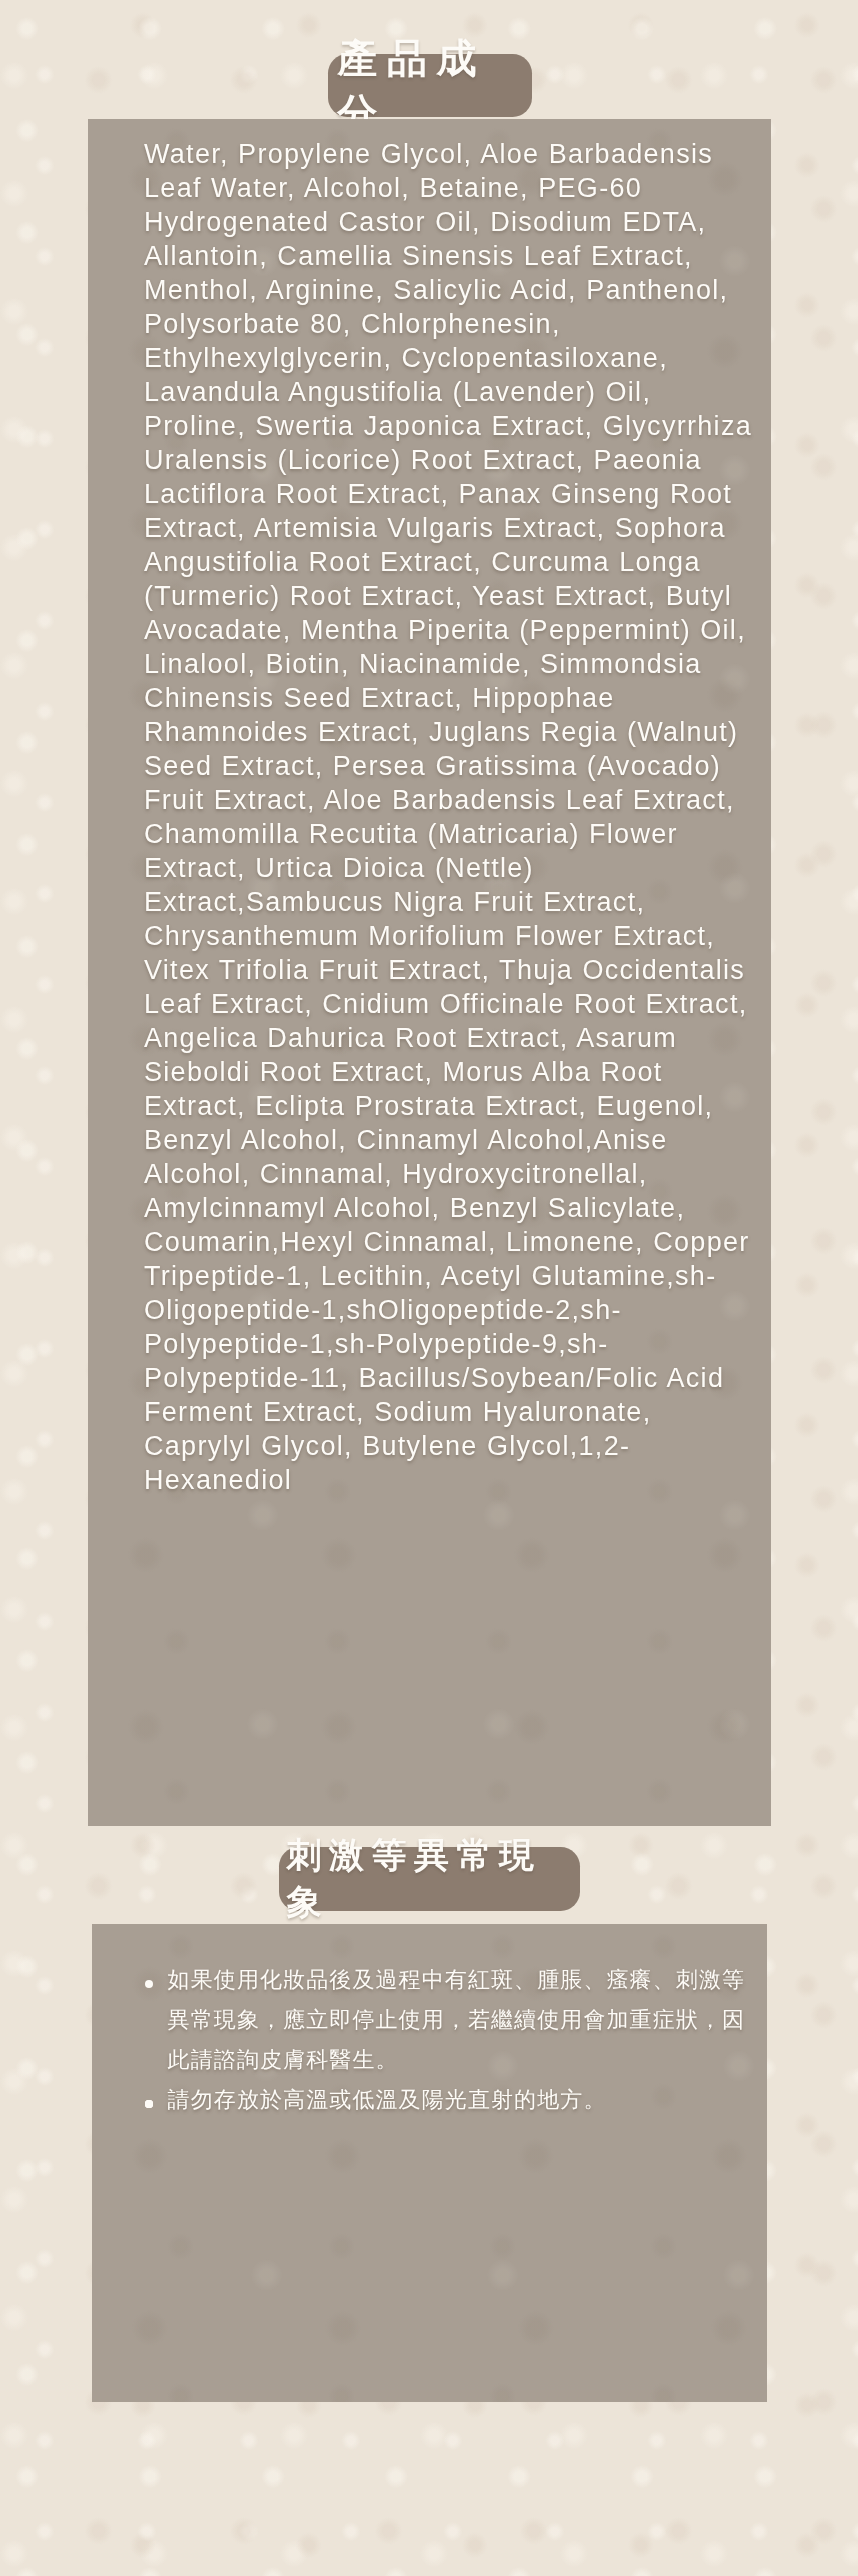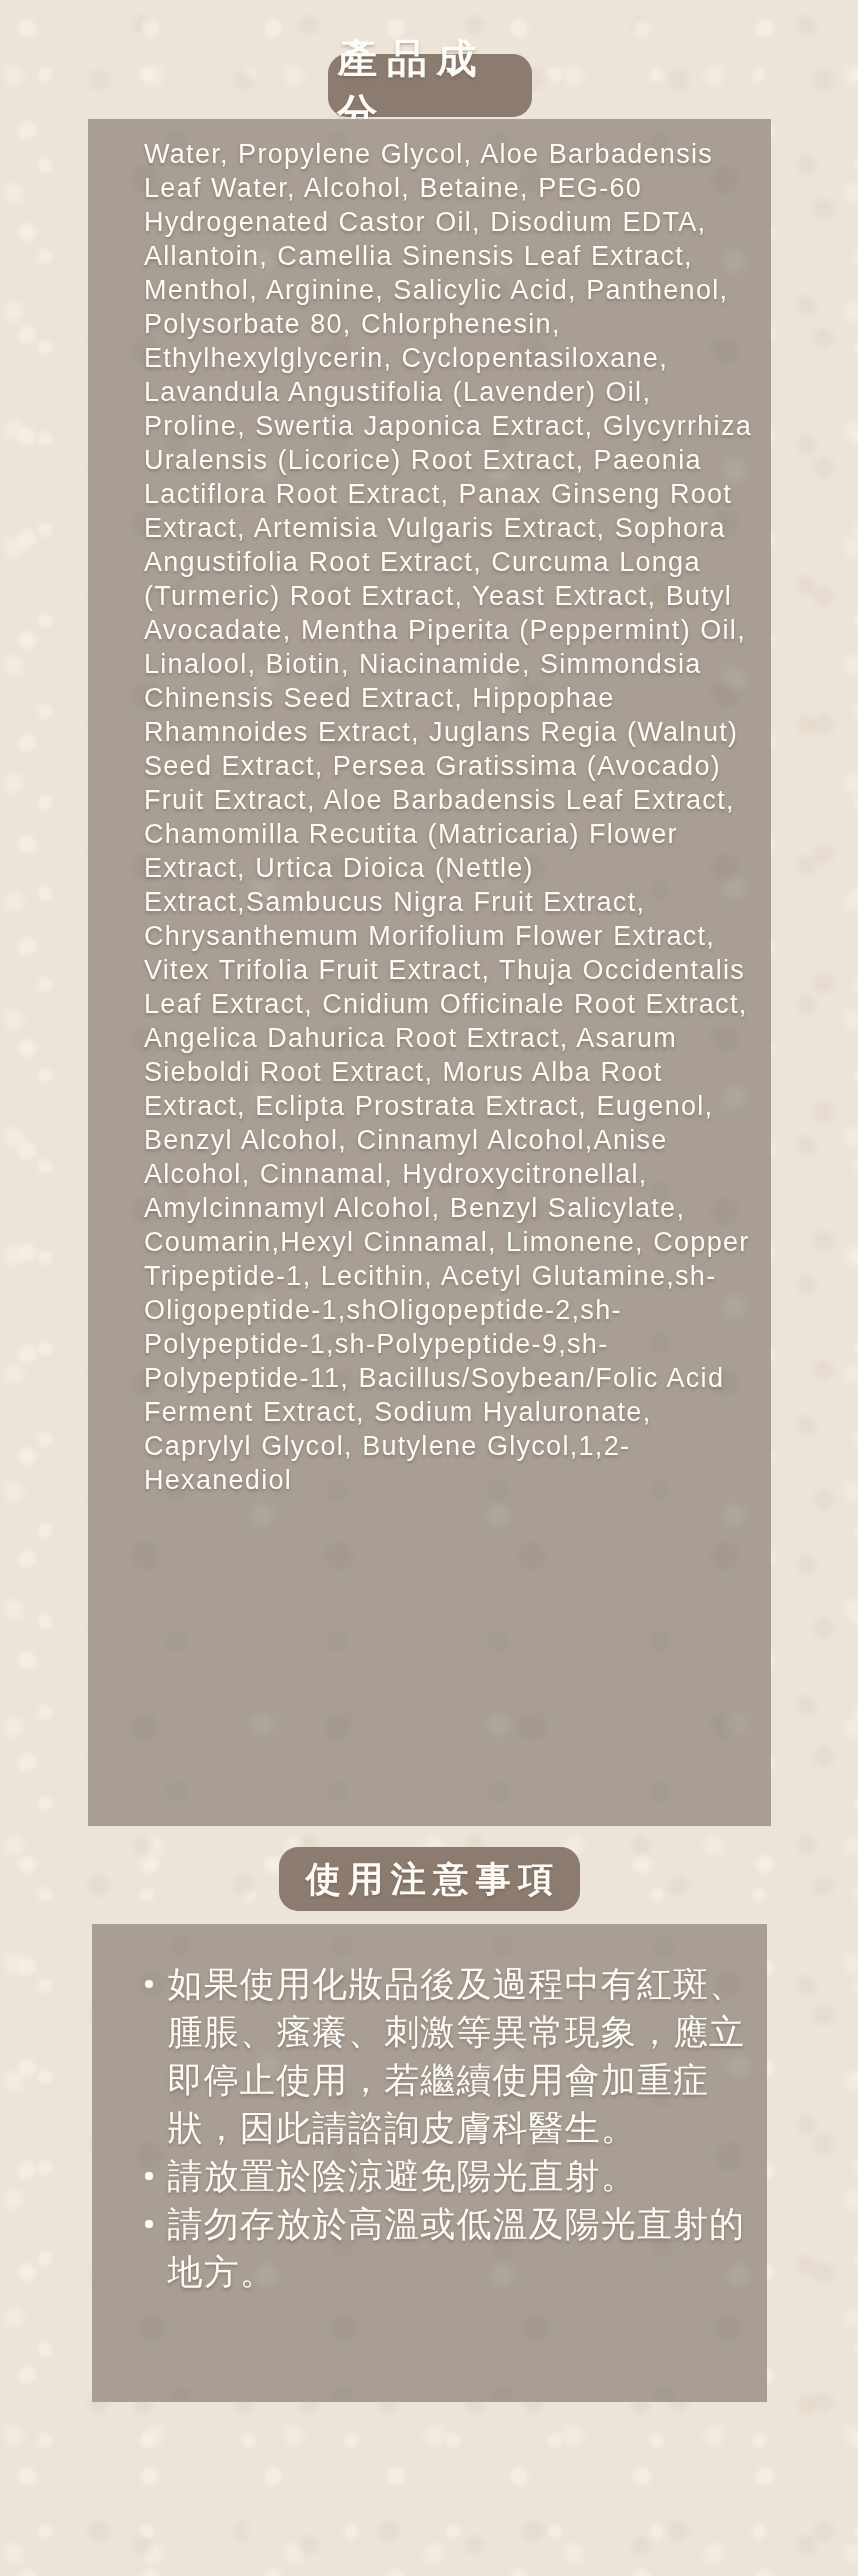--- a/index.html
+++ b/index.html
@@ -103,22 +103,22 @@
     padding: 36px 21.5px 0 52px;
   }
   .precautions-list {
     list-style: none;
     margin: 0;
     padding: 0;
   }
   .precautions-list li {
     position: relative;
     padding-left: 23.6px;
-    font-size: 35px;
-    line-height: 48px;
+    font-size: 22px;
+    line-height: 40px;
     letter-spacing: 1.1px;
     text-shadow: 0 2.1px 3.2px rgba(92,78,64,0.45);
   }
   .dot {
     position: absolute;
     left: 1.1px;
     top: 20.4px;
     width: 8px;
     height: 8px;
     border-radius: 50%;
@@ -132,35 +132,34 @@
 
   <div class="badge badge-ingredients">
     <span>產品成分</span>
   </div>
 
   <div class="panel panel-ingredients">
     <p class="ingredients-text">Water, Propylene Glycol, Aloe Barbadensis Leaf Water, Alcohol, Betaine, PEG-60 Hydrogenated Castor Oil, Disodium EDTA, Allantoin, Camellia Sinensis Leaf Extract, Menthol, Arginine, Salicylic Acid, Panthenol, Polysorbate 80, Chlorphenesin, Ethylhexylglycerin, Cyclopentasiloxane, Lavandula Angustifolia (Lavender) Oil, Proline, Swertia Japonica Extract, Glycyrrhiza Uralensis (Licorice) Root Extract, Paeonia Lactiflora Root Extract, Panax Ginseng Root Extract, Artemisia Vulgaris Extract, Sophora Angustifolia Root Extract, Curcuma Longa (Turmeric) Root Extract, Yeast Extract, Butyl Avocadate, Mentha Piperita (Peppermint) Oil, Linalool, Biotin, Niacinamide, Simmondsia Chinensis Seed Extract, Hippophae Rhamnoides Extract, Juglans Regia (Walnut) Seed Extract, Persea Gratissima (Avocado) Fruit Extract, Aloe Barbadensis Leaf Extract, Chamomilla Recutita (Matricaria) Flower Extract, Urtica Dioica (Nettle) Extract,Sambucus Nigra Fruit Extract, Chrysanthemum Morifolium Flower Extract, Vitex Trifolia Fruit Extract, Thuja Occidentalis Leaf Extract, Cnidium Officinale Root Extract, Angelica Dahurica Root Extract, Asarum Sieboldi Root Extract, Morus Alba Root Extract, Eclipta Prostrata Extract, Eugenol, Benzyl Alcohol, Cinnamyl Alcohol,Anise Alcohol, Cinnamal, Hydroxycitronellal, Amylcinnamyl Alcohol, Benzyl Salicylate, Coumarin,Hexyl Cinnamal, Limonene, Copper Tripeptide-1, Lecithin, Acetyl Glutamine,sh-Oligopeptide-1,shOligopeptide-2,sh-Polypeptide-1,sh-Polypeptide-9,sh-Polypeptide-11, Bacillus/Soybean/Folic Acid Ferment Extract, Sodium Hyaluronate, Caprylyl Glycol, Butylene Glycol,1,2-Hexanediol</p>
   </div>
 
   <div class="badge badge-precautions">
-    <span>使用注意事項</span>
+    <span>刺激等異常現象</span>
   </div>
 
   <div class="panel panel-precautions">
     <ul class="precautions-list">
       <li>
         <span class="dot"></span>
         <span>如果使用化妝品後及過程中有紅斑、腫脹、瘙癢、刺激等異常現象，應立即停止使用，若繼續使用會加重症狀，因此請諮詢皮膚科醫生。</span>
       </li>
       <li>
         <span class="dot"></span>
       </li>
       <li>
         <span class="dot"></span>
-        <span>請放置於陰涼避免陽光直射。</span>
       </li>
       <li>
         <span class="dot"></span>
       </li>
       <li>
         <span class="dot"></span>
         <span>請勿存放於高溫或低溫及陽光直射的地方。</span>
       </li>
     </ul>
   </div>

